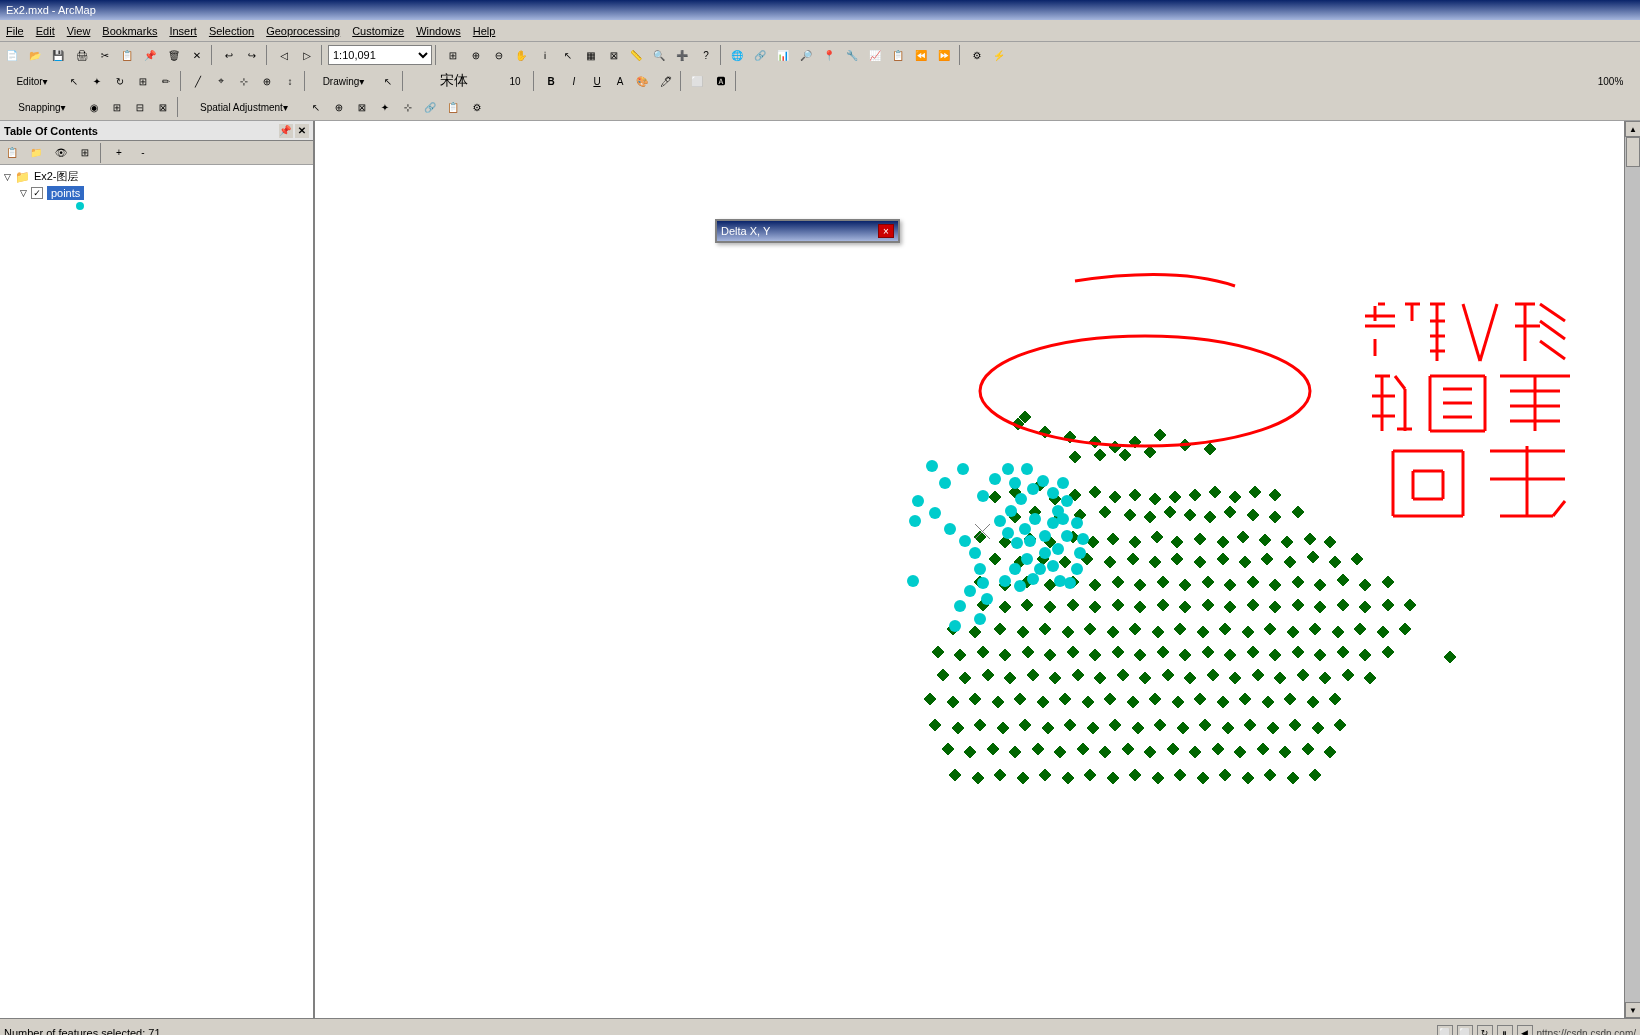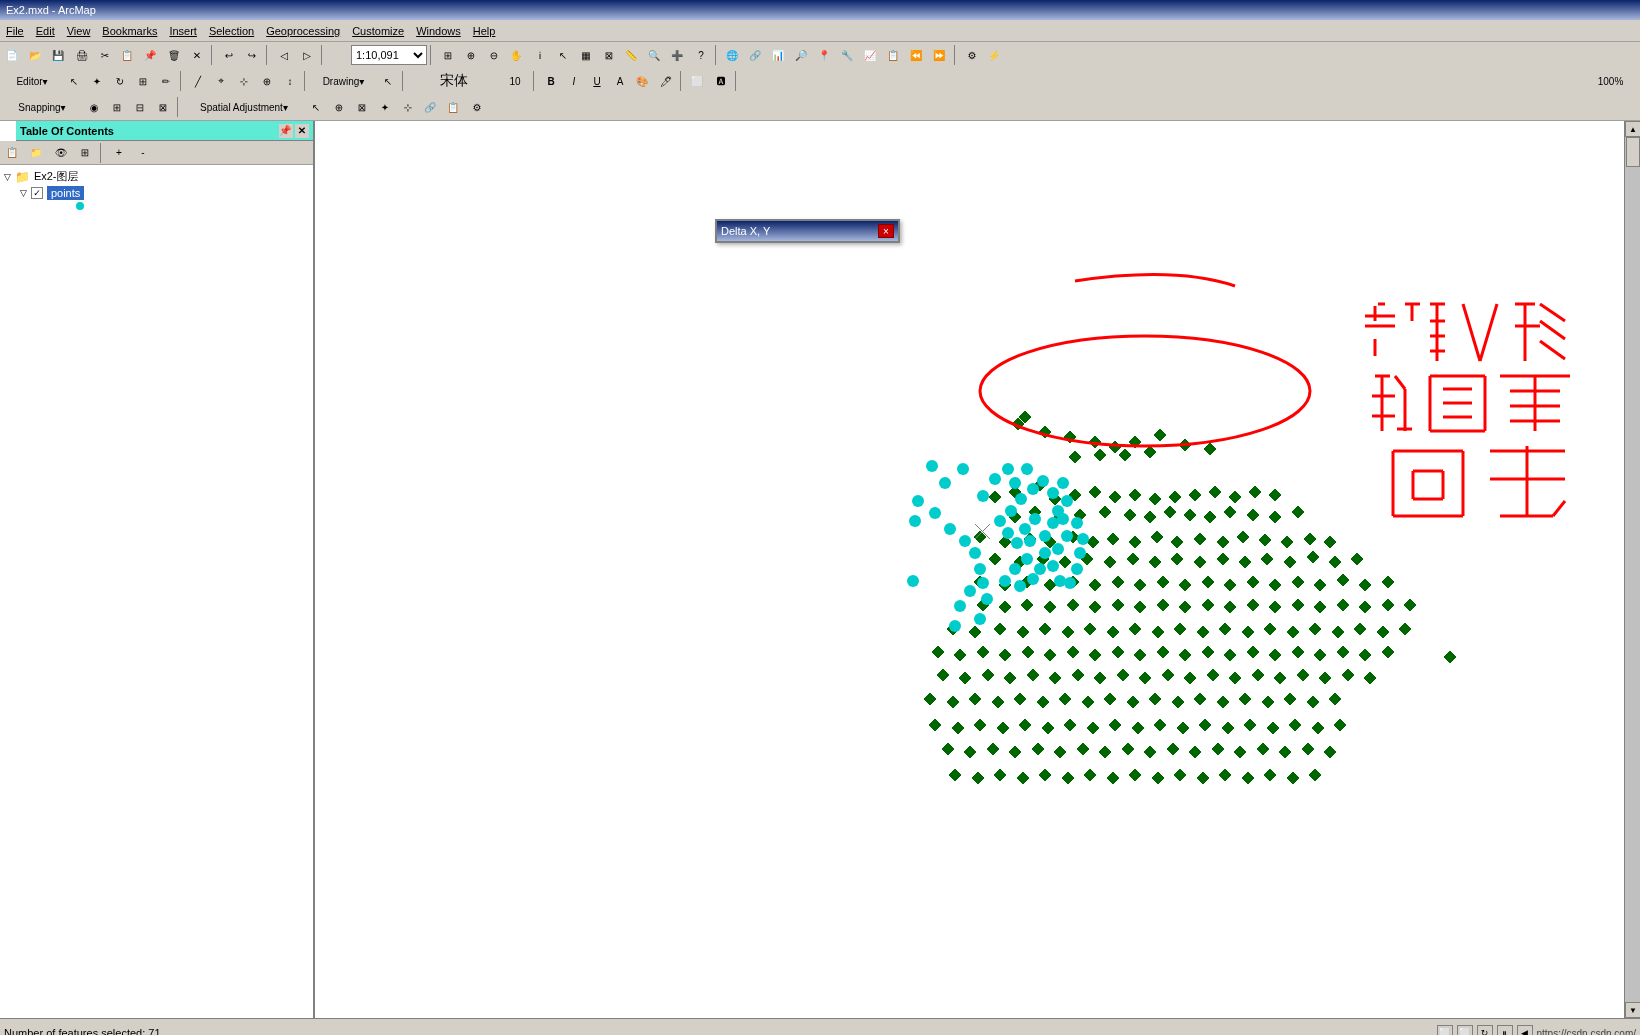--- a/index.html
+++ b/index.html
@@ -73,29 +73,28 @@
     .toc-panel {
       width: 315px;
       background: white;
       border-right: 2px solid #808080;
       display: flex;
       flex-direction: column;
       flex-shrink: 0;
     }
     .toc-header {
       height: 20px;
-      background: #5eead4;
+      background: #e5e5e5;
       display: flex;
       align-items: center;
       justify-content: space-between;
       padding: 0 4px;
       border-bottom: 1px solid #808080;
       font-size: 11px;
       font-weight: bold;
-      margin-left: 16px;
     }
     .toc-toolbar {
       height: 24px;
       background: #d4d0c8;
       display: flex;
       align-items: center;
       gap: 2px;
       padding: 2px;
       border-bottom: 1px solid #a0a0a0;
     }
@@ -295,21 +294,21 @@
     <div class="tb-btn">📌</div>
     <div class="tb-btn">🗑</div>
     <div class="tb-btn">✕</div>
     <div class="tb-sep"></div>
     <div class="tb-btn">↩</div>
     <div class="tb-btn">↪</div>
     <div class="tb-sep"></div>
     <div class="tb-btn">◁</div>
     <div class="tb-btn">▷</div>
     <div class="tb-sep"></div>
-    <select class="tb-select" style="width:76px;margin-left:23px;">
+    <select class="tb-select" style="width:104px;">
       <option>1:10,091</option>
     </select>
     <div class="tb-sep"></div>
     <div class="tb-btn">⊞</div>
     <div class="tb-btn">⊕</div>
     <div class="tb-btn">⊖</div>
     <div class="tb-btn">✋</div>
     <div class="tb-btn">ℹ</div>
     <div class="tb-btn">↖</div>
     <div class="tb-btn">▦</div>

